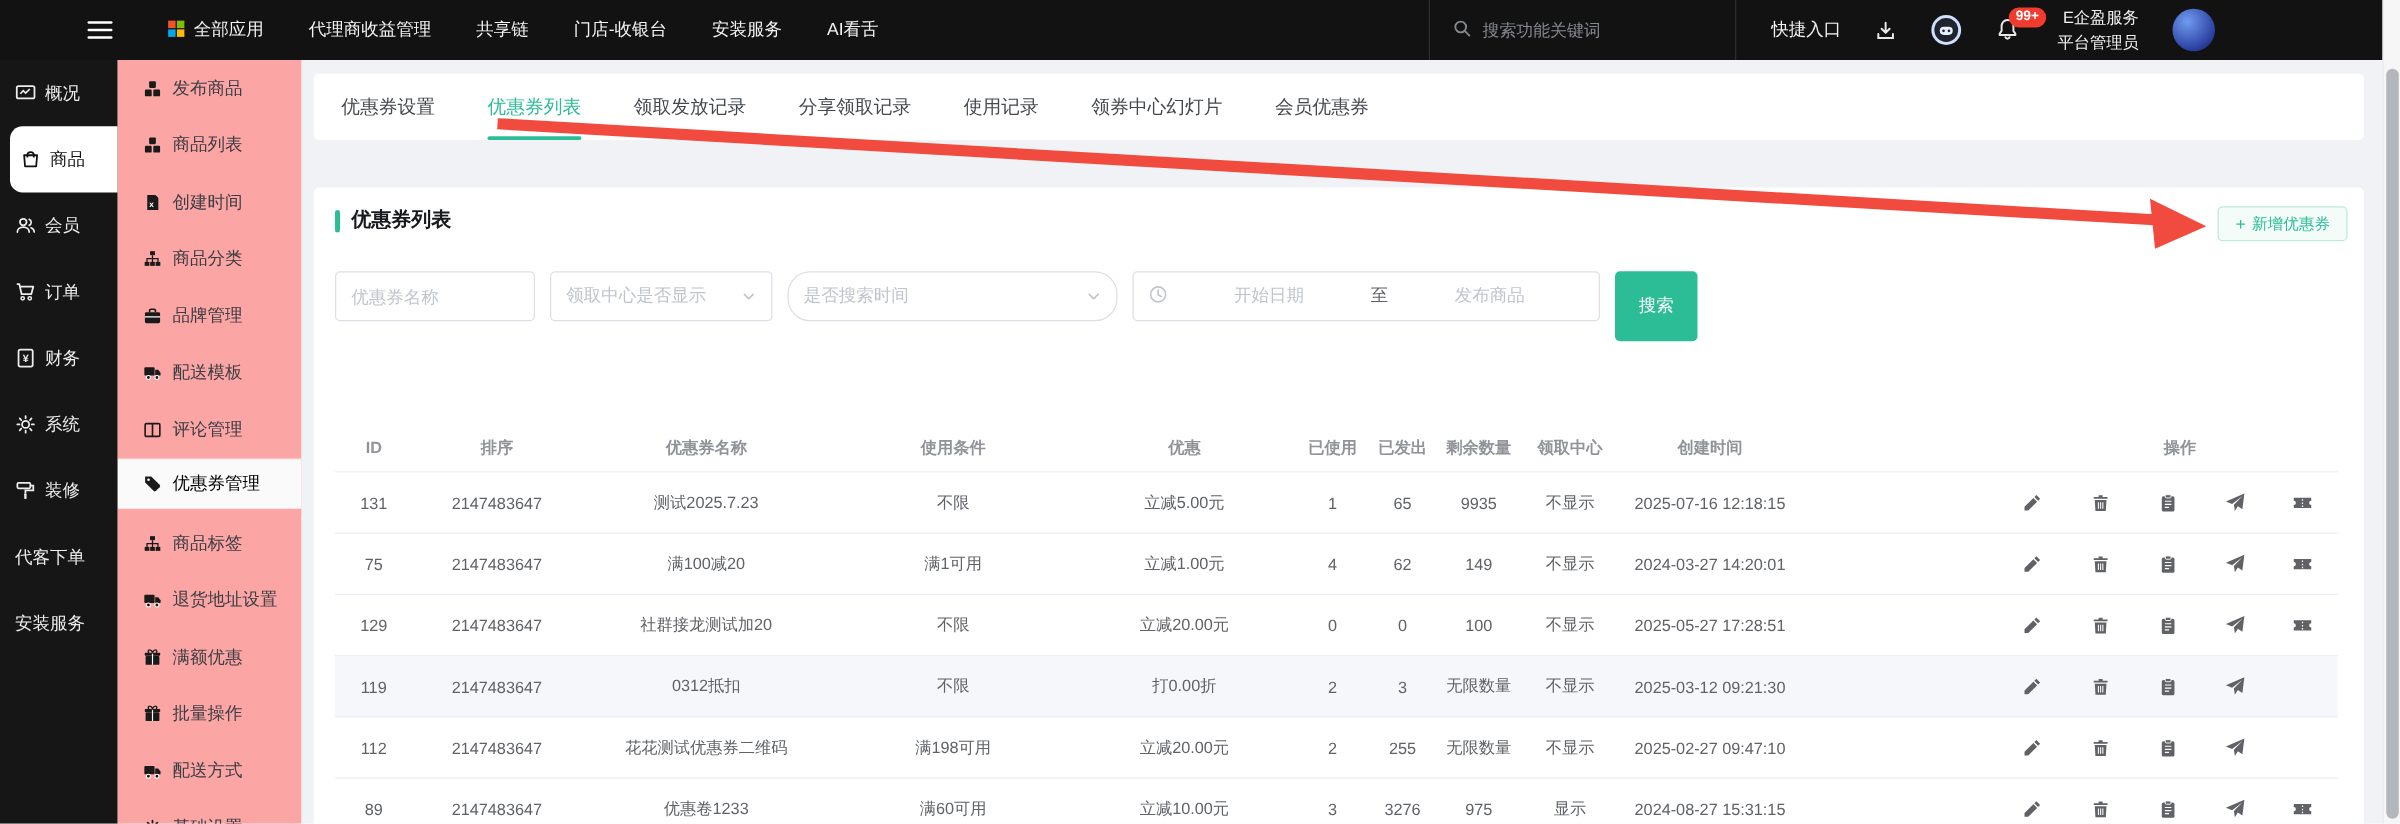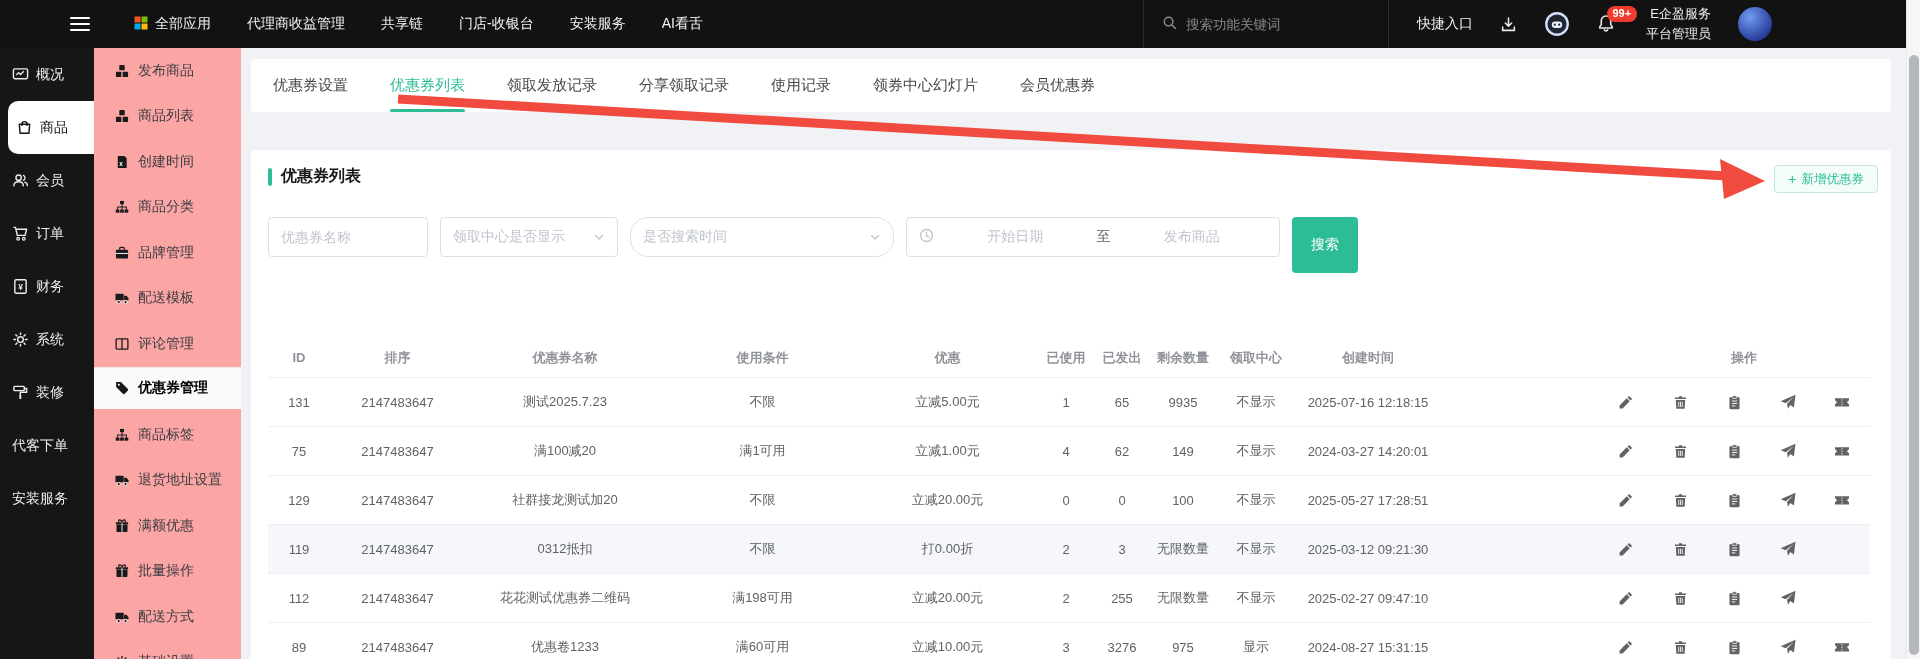--- a/index.html
+++ b/index.html
@@ -28,21 +28,21 @@
   
   .sidebar { position:absolute; left:0; top:48px; width:94px; bottom:0; background:#161616; z-index:5; }
   .sb-item { height:53px; display:flex; align-items:center; gap:7px; padding-left:12px; color:#ededed; font-size:14px; cursor:pointer; white-space:nowrap; }
   .sb-item .ic { display:flex; align-items:center; }
   .sb-item.active { background:#fff; color:#111; border-radius:10px 0 0 10px; margin-left:8px; padding-left:8px; }
 
   
   .submenu { position:absolute; left:94px; top:48px; width:147px; bottom:0; background:#fca5a5; z-index:4; }
   .sm-item { height:45.5px; display:flex; align-items:center; gap:9px; padding-left:21px; color:#3a3d42; font-size:14px; cursor:pointer; white-space:nowrap; }
   .sm-item .ic { display:flex; align-items:center; color:#1a1a1a; }
-  .sm-item.active { background:#fafafa; border-top:1px solid #ececec; border-bottom:3px solid #fca5a5; font-weight:bold; color:#000; }
+  .sm-item.active { background:#fafafa; border-top:1px solid #ececec; border-bottom:5px solid #fca5a5; font-weight:normal; color:#000; }
 
   
   .tabs-card { position:absolute; left:251px; top:59px; width:1640px; height:53px; background:#fff; border-radius:4px; display:flex; align-items:center; padding-left:22px; gap:42px; font-size:15px; color:#45484d; z-index:3; }
   .tab { height:100%; display:flex; align-items:center; position:relative; cursor:pointer; white-space:nowrap; }
   .tab.active { color:#2cbd96; }
   .tab.active::after { content:""; position:absolute; left:0; right:0; bottom:0; height:3px; background:#2cbd96; border-radius:2px; }
 
   
   .card { position:absolute; left:251px; top:150px; width:1640px; height:520px; background:#fff; border-radius:4px; z-index:3; }
   .panel-head { position:absolute; left:17px; top:16px; display:flex; align-items:center; gap:9px; }

